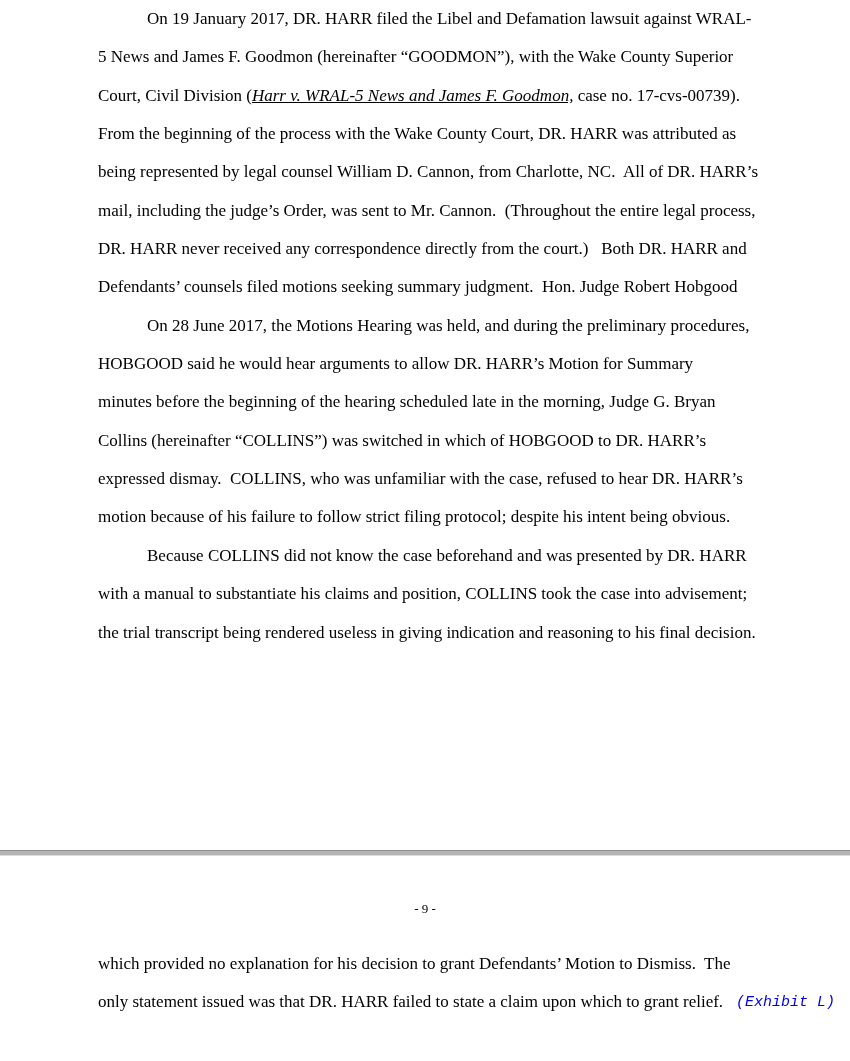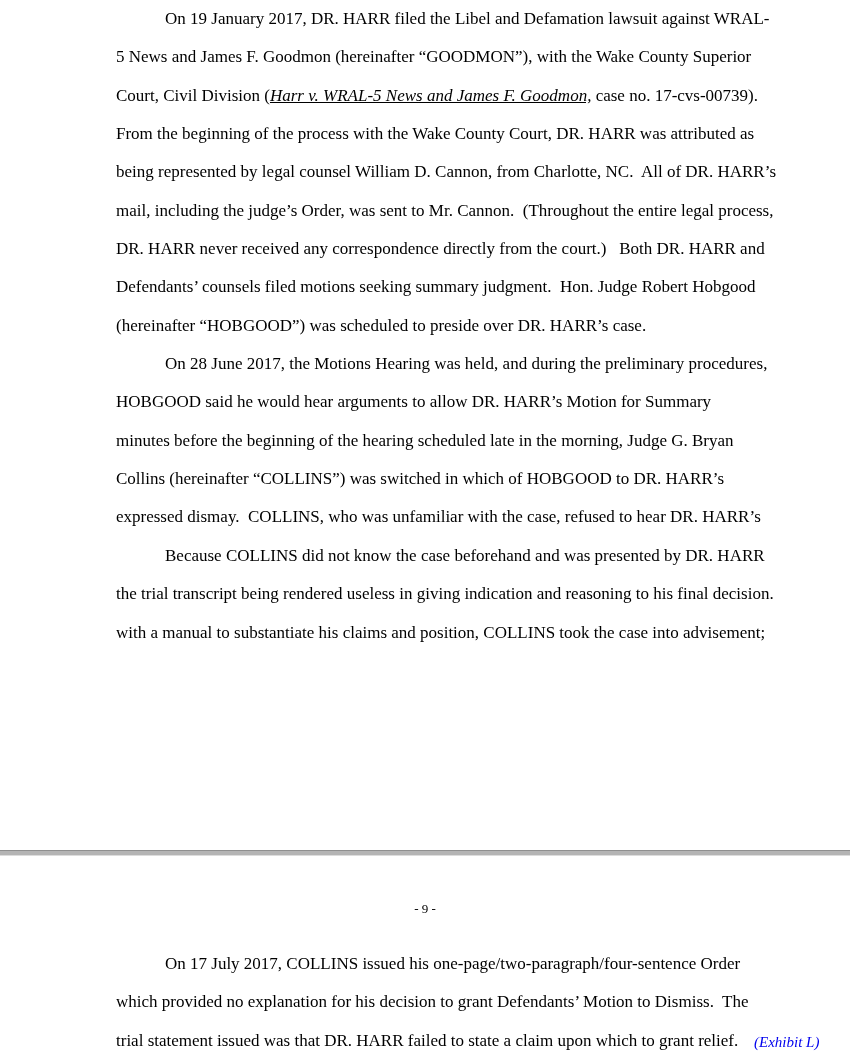--- a/index.html
+++ b/index.html
@@ -7,39 +7,39 @@
     width: 850px;
     height: 1061px;
     background: #ffffff;
     color: #000000;
     font-family: "Liberation Serif", serif;
     overflow: hidden;
     position: relative;
   }
   .text-block {
     position: absolute;
-    left: 116px;
+    left: 98px;
     width: 690px;
   }
   #block1 { top: 0px; }
   #block2 { top: 945px; }
   .line {
     height: 38.35px;
     line-height: 38.35px;
     font-size: 17px;
     white-space: pre;
     position: relative;
   }
   .line.indent { padding-left: 49px; }
   .it { font-style: italic; text-decoration: underline; }
   .exhibit {
     position: absolute;
     left: 638px;
     top: 1px;
-    font-family: Liberation Serif, serif;
+    font-family: Liberation Mono, monospace;
     font-style: italic;
     font-size: 15px;
     color: #0000ee;
     white-space: pre;
     cursor: pointer;
   }
   .page-divider {
     position: absolute;
     top: 850px;
     left: 0;
@@ -69,33 +69,32 @@
 <div>
   <div class="text-block" id="block1">
       <div class="line indent"><span>On 19 January 2017, DR. HARR filed the Libel and Defamation lawsuit against WRAL-</span></div>
       <div class="line"><span>5 News and James F. Goodmon (hereinafter “GOODMON”), with the Wake County Superior</span></div>
       <div class="line"><span>Court, Civil Division (</span><span class="it">Harr v. WRAL-5 News and James F. Goodmon,</span><span> case no. 17-cvs-00739).</span></div>
       <div class="line"><span>From the beginning of the process with the Wake County Court, DR. HARR was attributed as</span></div>
       <div class="line"><span>being represented by legal counsel William D. Cannon, from Charlotte, NC.  All of DR. HARR’s</span></div>
       <div class="line"><span>mail, including the judge’s Order, was sent to Mr. Cannon.  (Throughout the entire legal process,</span></div>
       <div class="line"><span>DR. HARR never received any correspondence directly from the court.)   Both DR. HARR and</span></div>
       <div class="line"><span>Defendants’ counsels filed motions seeking summary judgment.  Hon. Judge Robert Hobgood</span></div>
-      <div class="line"><span>(hereinafter “HOBGOOD”) was scheduled to preside over DR. HARR’s case.</span></div>
       <div class="line indent"><span>On 28 June 2017, the Motions Hearing was held, and during the preliminary procedures,</span></div>
       <div class="line"><span>HOBGOOD said he would hear arguments to allow DR. HARR’s Motion for Summary</span></div>
       <div class="line"><span>minutes before the beginning of the hearing scheduled late in the morning, Judge G. Bryan</span></div>
       <div class="line"><span>Collins (hereinafter “COLLINS”) was switched in which of HOBGOOD to DR. HARR’s</span></div>
       <div class="line"><span>expressed dismay.  COLLINS, who was unfamiliar with the case, refused to hear DR. HARR’s</span></div>
+      <div class="line"><span>motion because of his failure to follow strict filing protocol; despite his intent being obvious.</span></div>
       <div class="line indent"><span>Because COLLINS did not know the case beforehand and was presented by DR. HARR</span></div>
+      <div class="line"><span>with a manual to substantiate his claims and position, COLLINS took the case into advisement;</span></div>
       <div class="line"><span>the trial transcript being rendered useless in giving indication and reasoning to his final decision.</span></div>
-      <div class="line"><span>with a manual to substantiate his claims and position, COLLINS took the case into advisement;</span></div>
     </div>
 
   <div class="page-divider"></div>
 
   <div class="page-number">- 9 -</div>
 
   <div class="text-block" id="block2">
-      <div class="line indent"><span>On 17 July 2017, COLLINS issued his one-page/two-paragraph/four-sentence Order</span></div>
       <div class="line"><span>which provided no explanation for his decision to grant Defendants’ Motion to Dismiss.  The</span></div>
-      <div class="line"><span>trial statement issued was that DR. HARR failed to state a claim upon which to grant relief.</span><span class="exhibit">(Exhibit L)</span></div>
+      <div class="line"><span>only statement issued was that DR. HARR failed to state a claim upon which to grant relief.</span><span class="exhibit">(Exhibit L)</span></div>
     </div>
 </div>
 
 </body></html>

